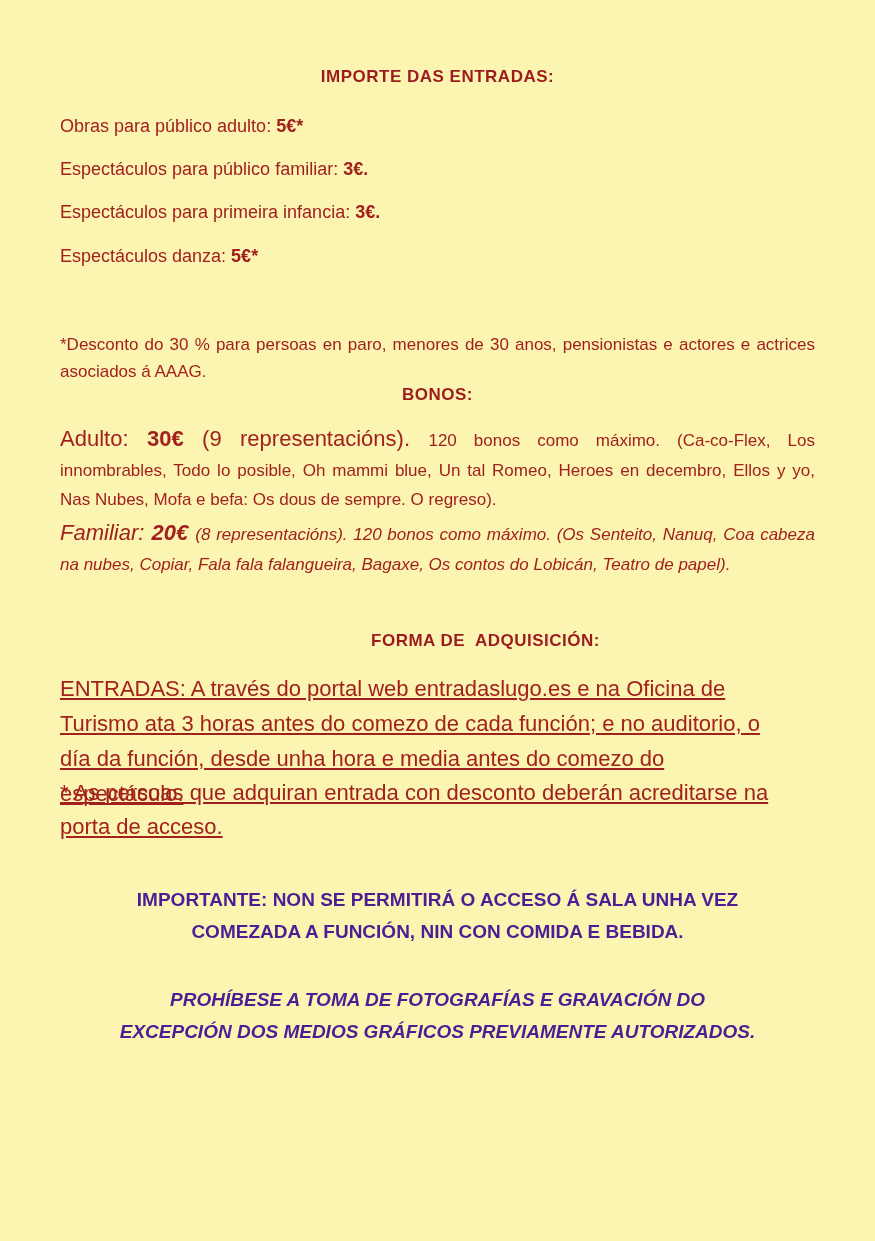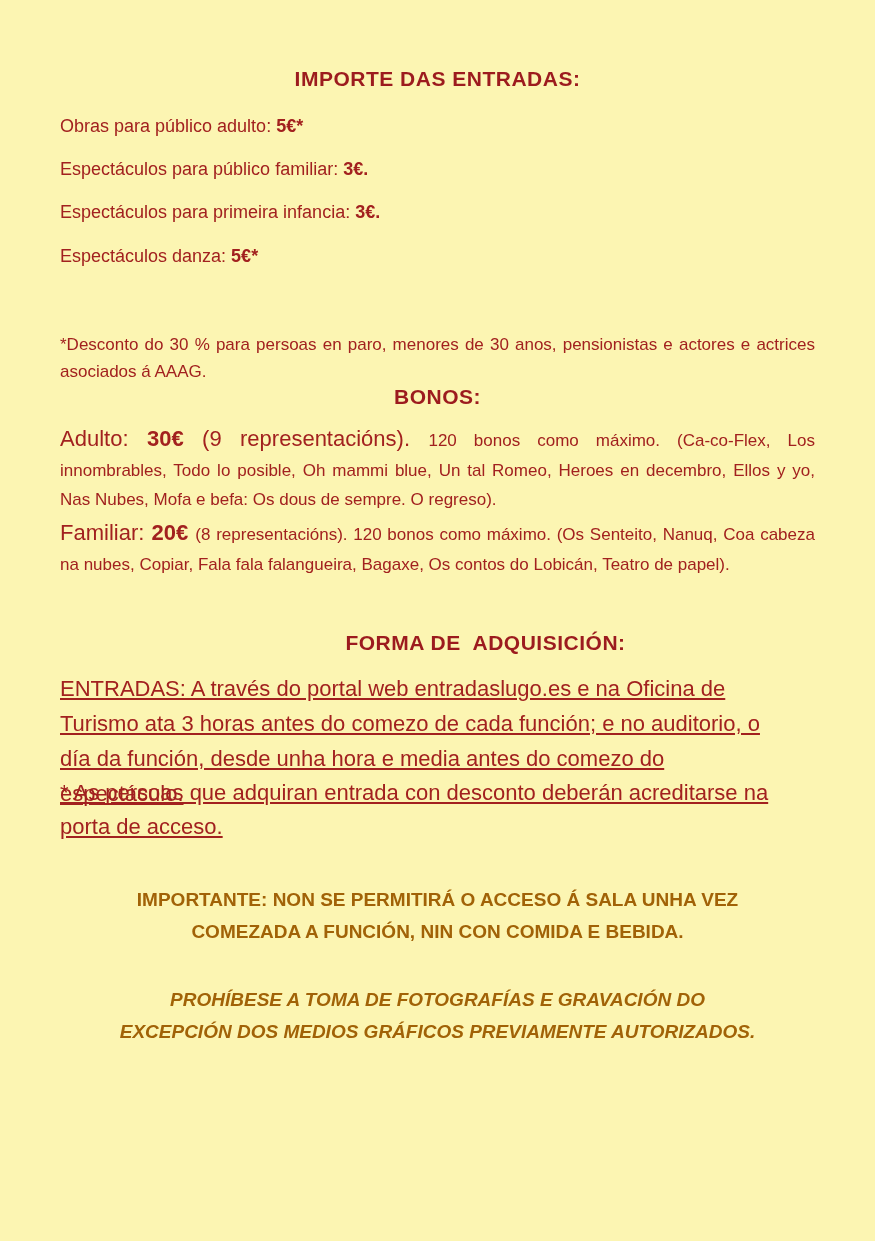--- a/index.html
+++ b/index.html
@@ -20,21 +20,21 @@
     width: 875px;
     height: 1241px;
   }
   .blk { position: absolute; left: 60px; width: 755px; }
 
   .hdr {
     left: 0;
     width: 875px;
     text-align: center;
     font-weight: 700;
-    font-size: 21px;
+    font-size: 17px;
     letter-spacing: 0.5px;
     color: #9C1B1E;
     white-space: pre-wrap;
   }
 
   .price-line {
     font-size: 18px;
     line-height: 28px;
     white-space: nowrap;
   }
@@ -70,33 +70,33 @@
     text-decoration: underline;
   }
 
   .notice {
     left: 0;
     width: 875px;
     text-align: center;
     font-weight: 700;
     font-size: 19px;
     line-height: 32px;
-    color: #a16207;
+    color: #4c1d95;
   }
 
   
   #h1            { top: 67px; }
   #pl0           { top: 112px; }
   #pl1           { top: 155px; }
   #pl2           { top: 198px; }
   #pl3           { top: 242px; }
   #footnote      { top: 287px; }
   #h2            { top: 385px; }
   #bono0         { top: 424px; }
-  #bono1         { top: 518px; }
+  #bono1         { top: 518px; font-style: italic; }
   #h3            { top: 631px; padding-left: 48px; }
   #par-entradas  { top: 671px; width: 712px; }
   #par-desconto  { top: 776px; width: 735px; line-height: 34px; }
   #notice0       { top: 884px; }
   #notice1       { top: 984px; font-style: italic; }
 </style>
 </head>
 <body>
 
 <div class="page">

